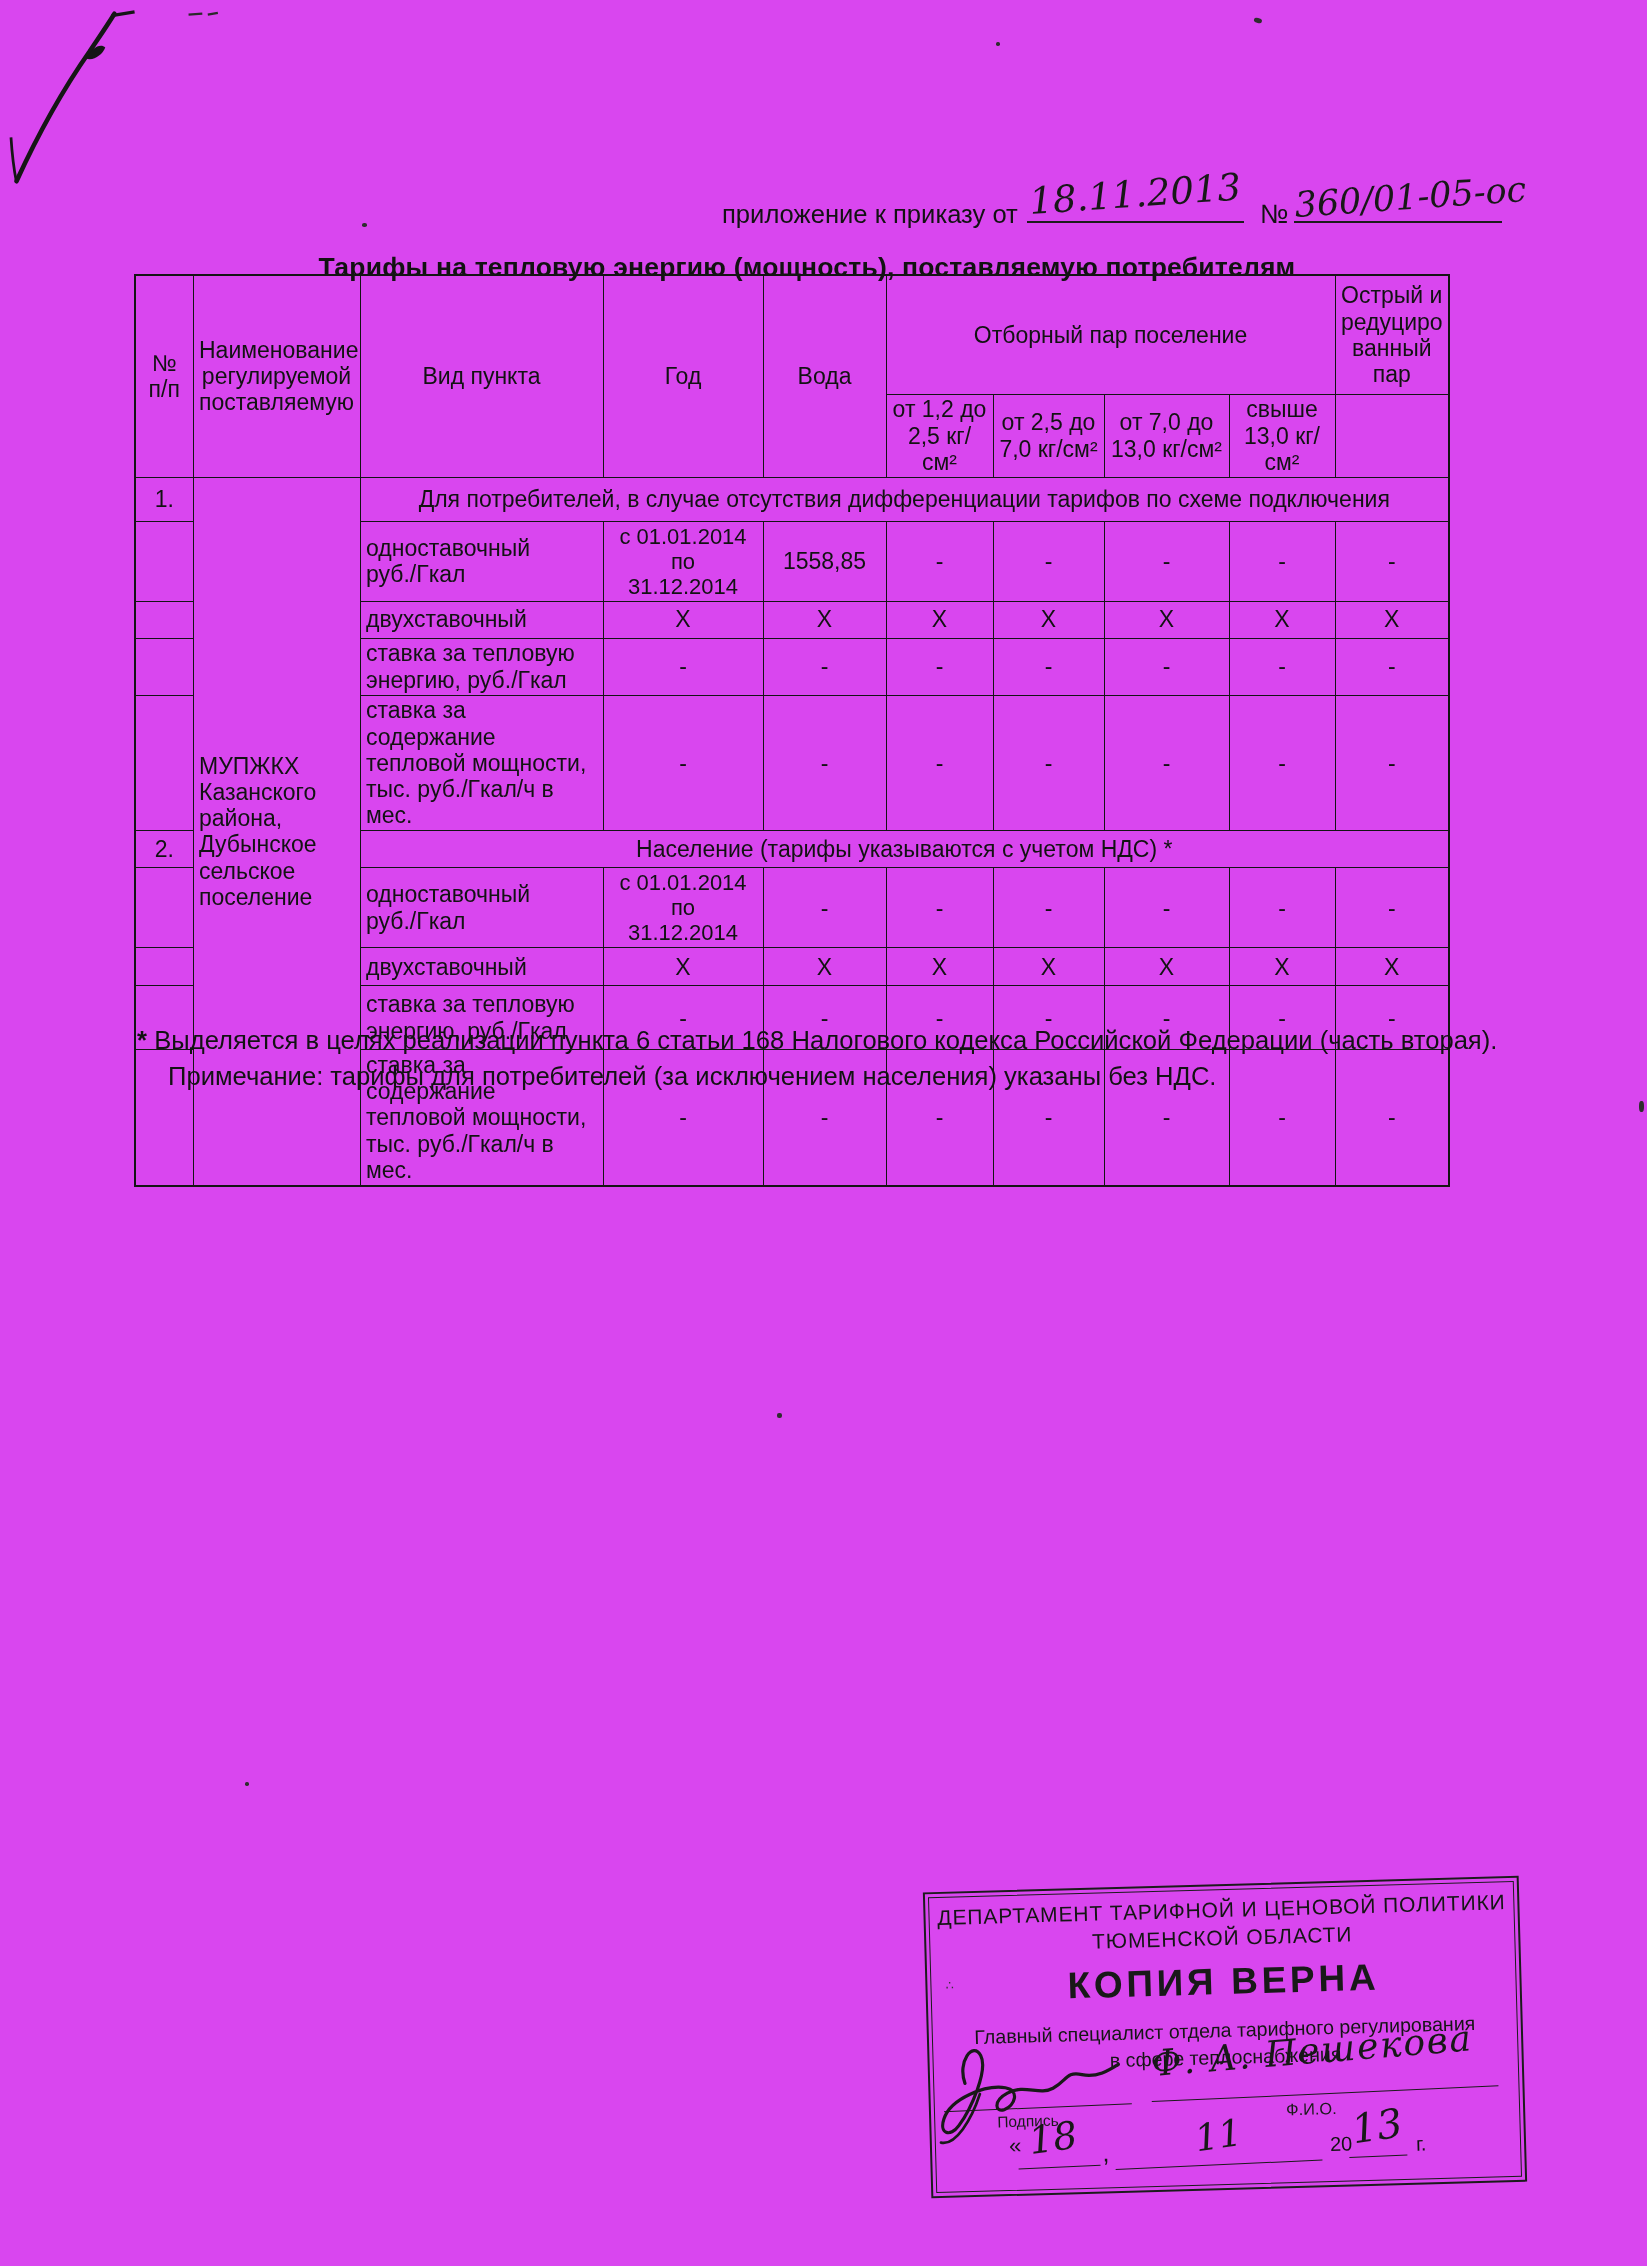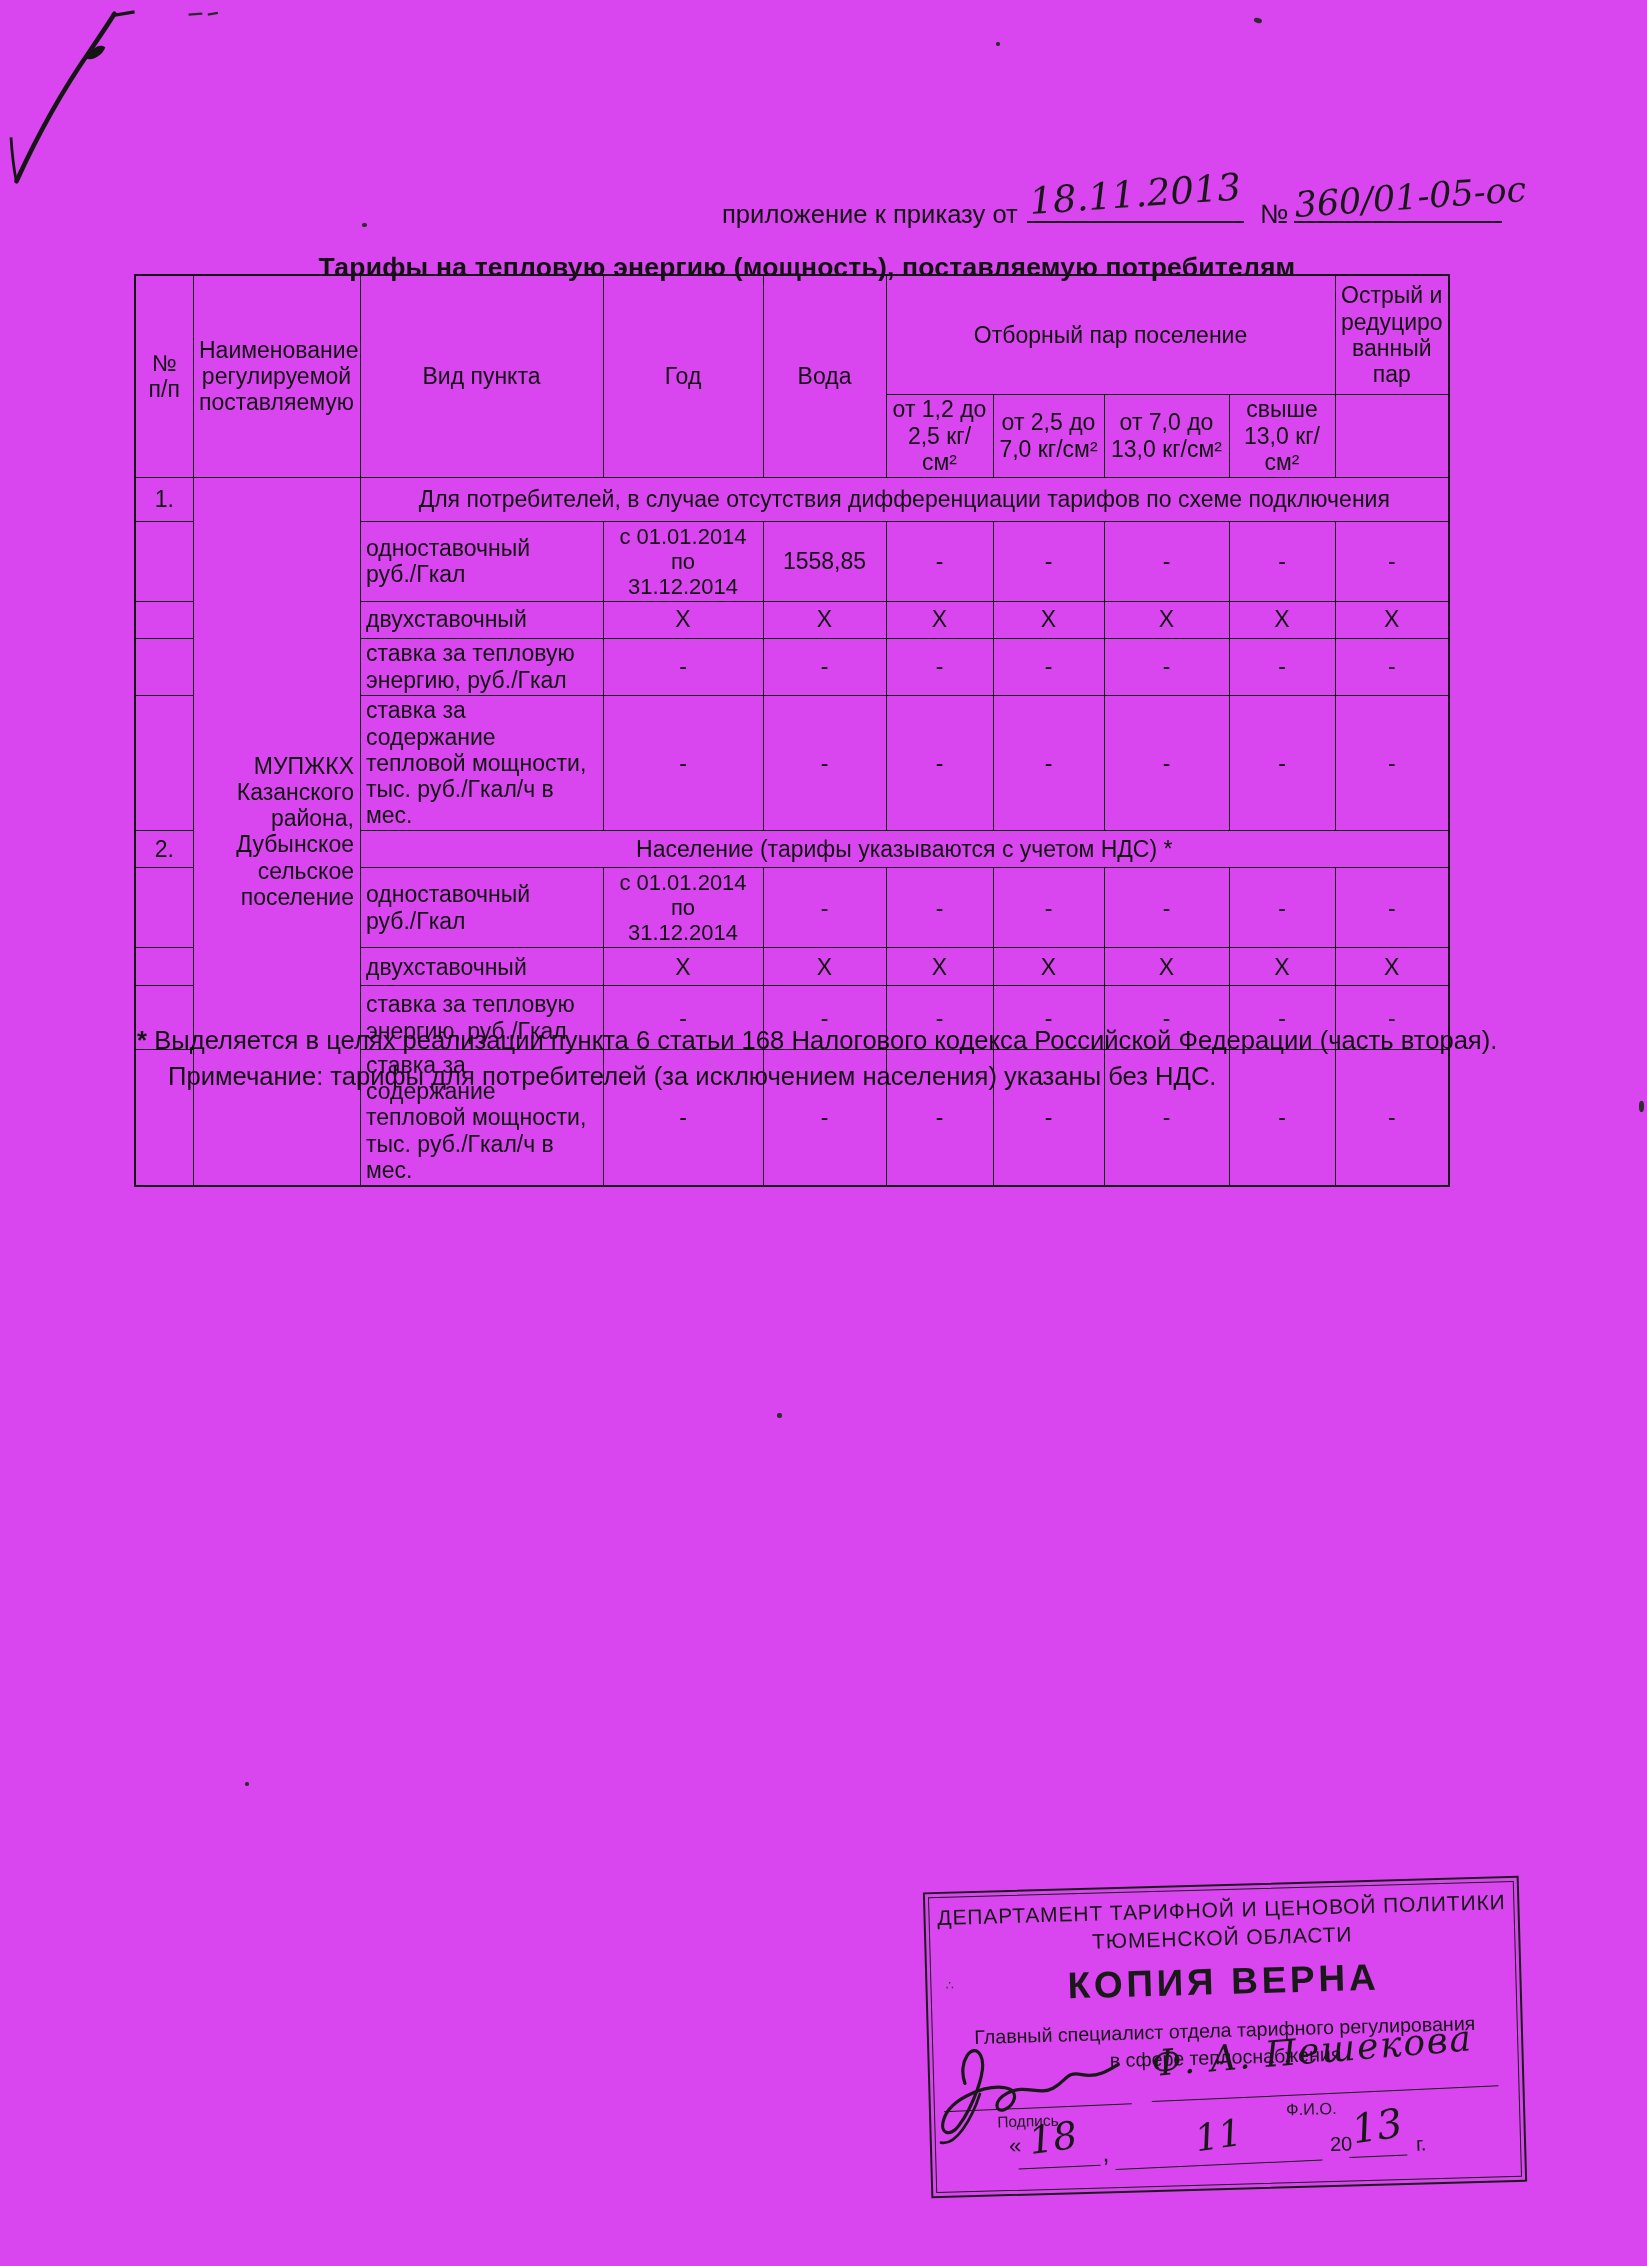--- a/index.html
+++ b/index.html
@@ -62,21 +62,21 @@
     line-height:1.14;
     overflow:hidden;
   }
   .pre{white-space:pre-line;}
   th.main{font-size:24px;text-align:center;}
   th.sub{font-size:21px;text-align:center;line-height:1.25;padding:0.9px 1.8px;}
   td.c{text-align:center;}
   td.tl{text-align:left;padding-left:7.3px;}
   td.num{text-align:center;font-size:23px;}
   td.sec{text-align:center;font-size:23px;}
-  td.org{text-align:right;line-height:1.55;font-size:24px;}
+  td.org{text-align:left;line-height:1.55;font-size:24px;}
   tr.h130{height:119px;} tr.h57{height:52px;}
   tr.r0{height:44px;} tr.r1{height:69px;} tr.r2{height:37px;}
   tr.r3{height:51px;} tr.r4{height:86px;} tr.r5{height:37px;}
   tr.r6{height:46px;} tr.r7{height:38px;} tr.r8{height:64px;}
   tr.r9{height:101px;}
   
   .footnote{
     position:absolute;left:137px;top:1025px;width:1389px;
     font-size:25.6px;line-height:1.25;
   }

